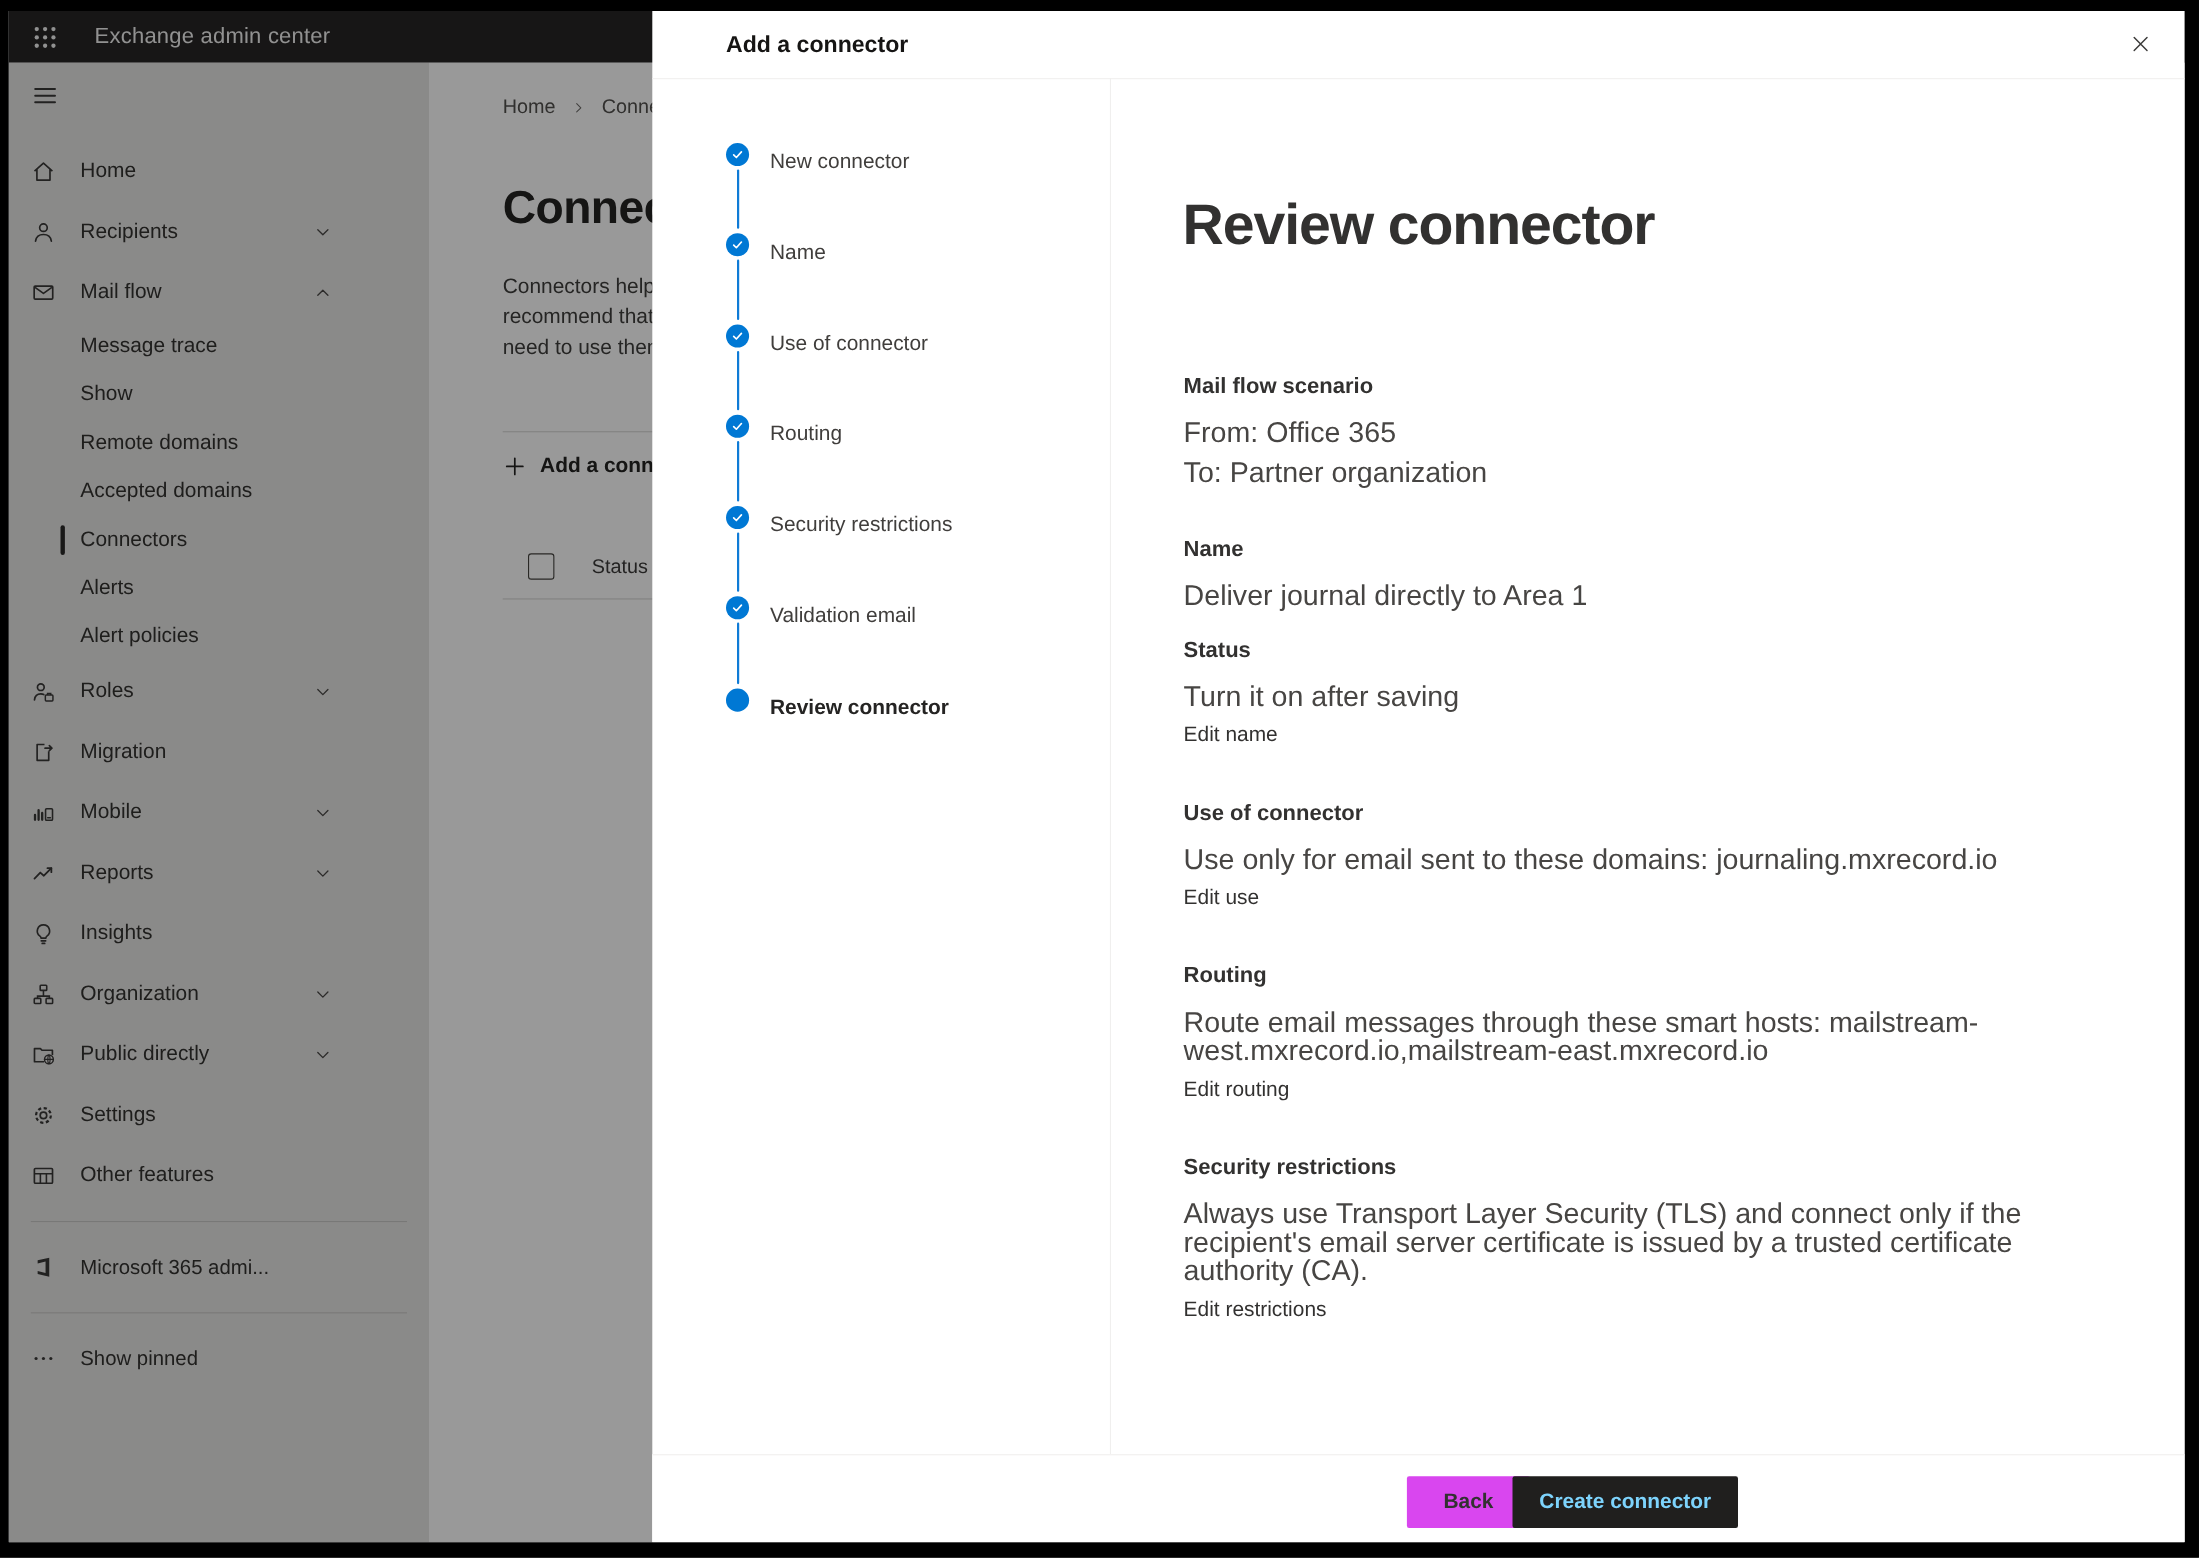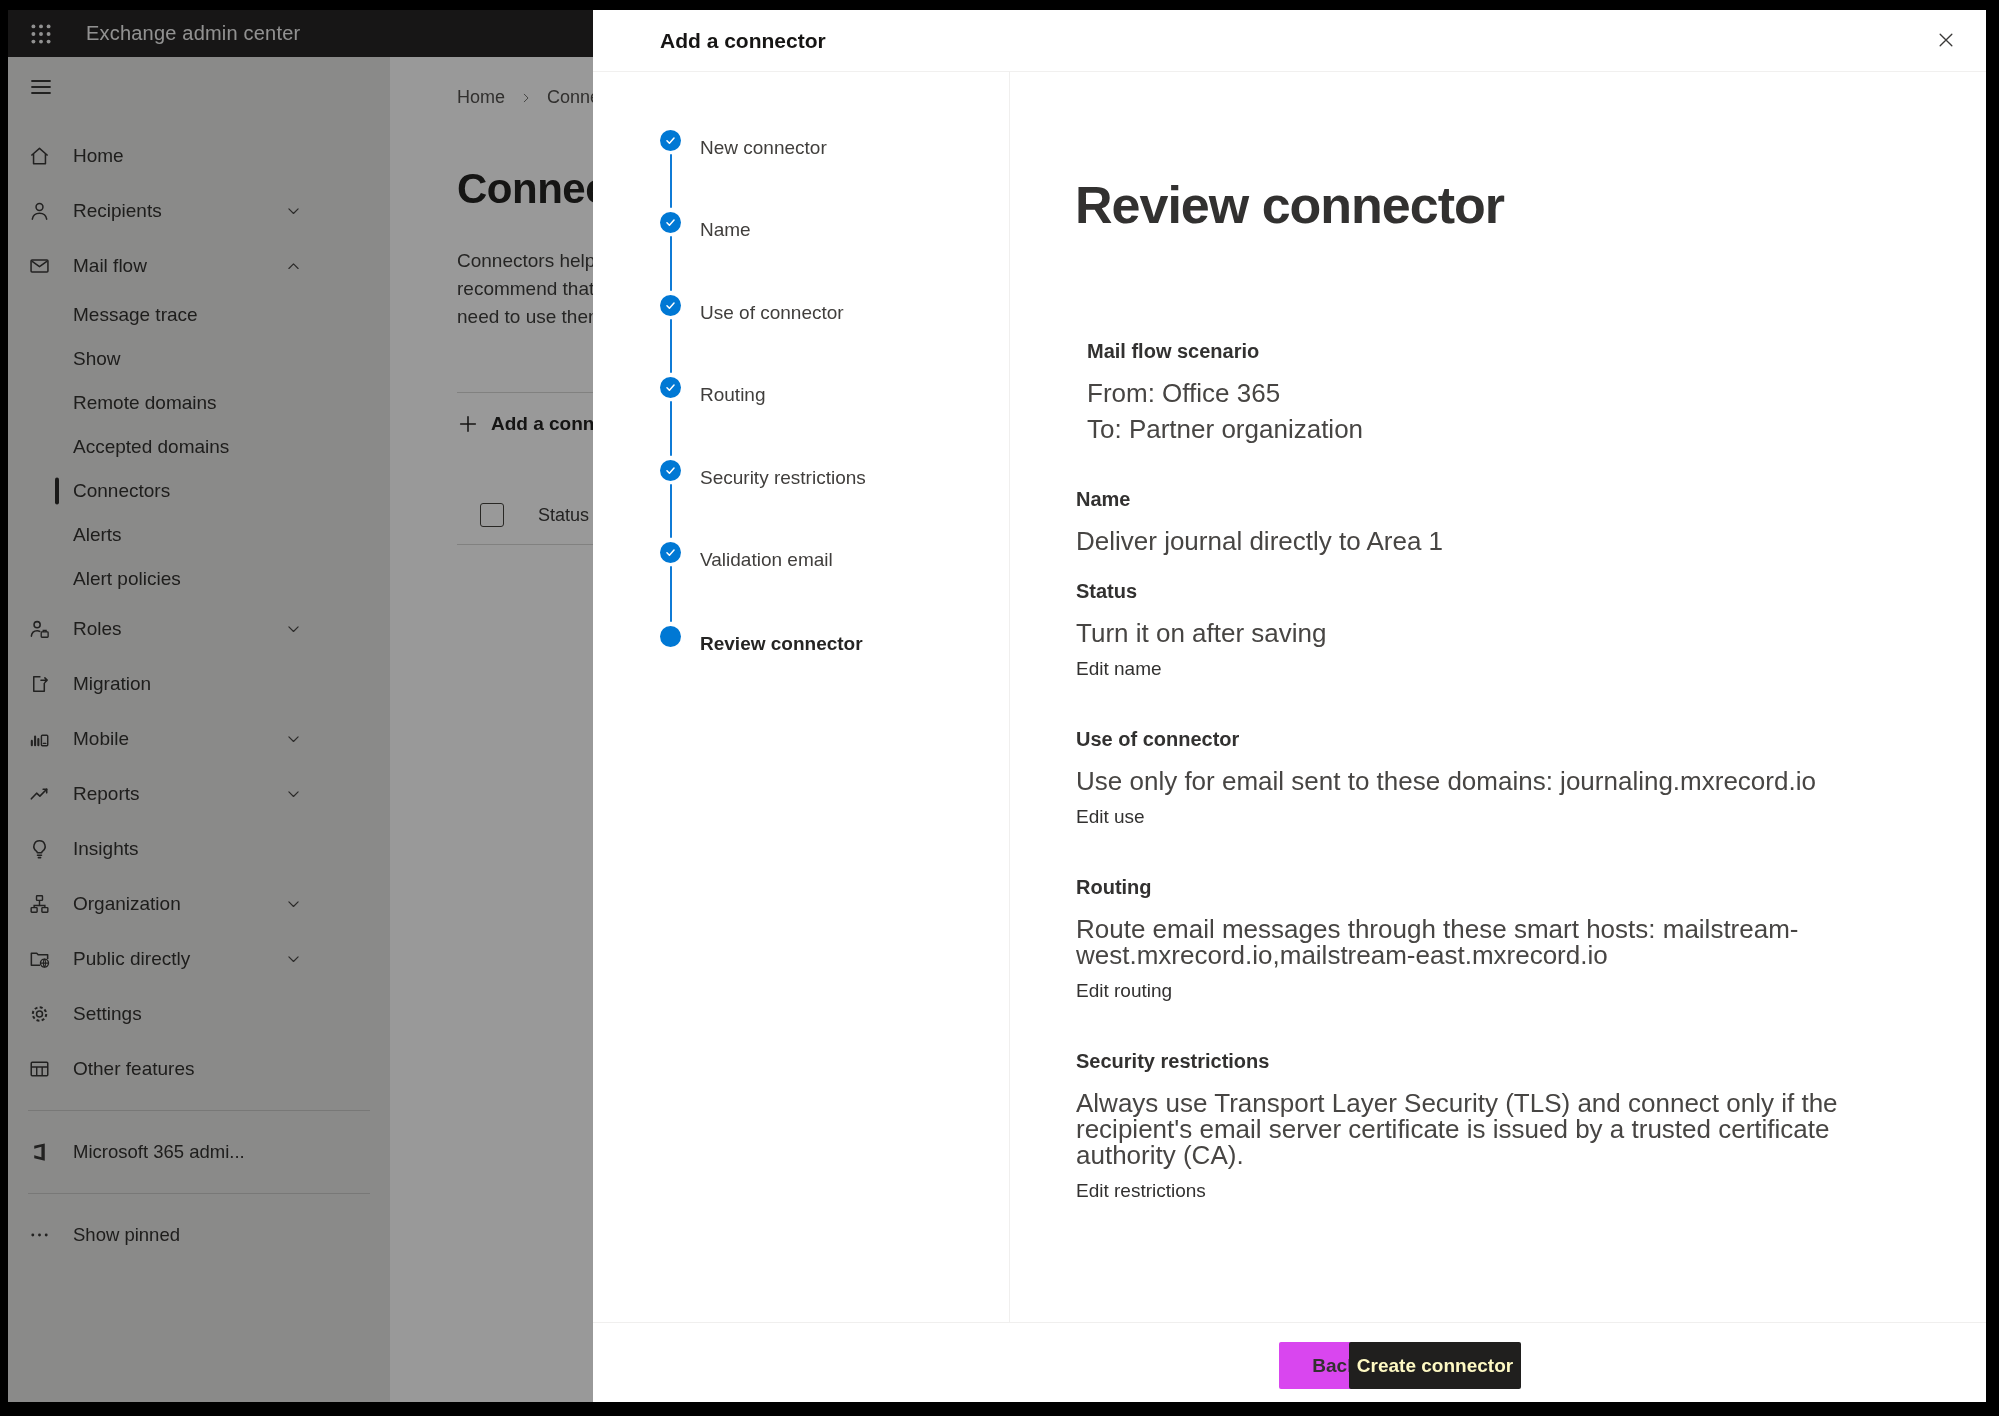--- a/index.html
+++ b/index.html
@@ -53,30 +53,30 @@
   .step-dot{position:absolute;left:67px;width:21px;height:21px;border-radius:50%;background:#0078d4;display:flex;align-items:center;justify-content:center;}
   .step-dot svg{width:13px;height:13px;display:block;}
   .step-label{position:absolute;left:107px;font-size:19px;color:#403e3c;white-space:nowrap;margin-top:16px;}
   .step.current .step-label{font-weight:700;color:#252423;}
   .step-line{position:absolute;left:76.5px;width:2.6px;background:#0f7bd6;border-radius:2px;}
 
   .m-content{position:absolute;left:482px;top:0;width:830px;}
   .review-h1{position:absolute;left:0;top:165px;font-size:52px;font-weight:700;color:#323130;letter-spacing:-1px;white-space:nowrap;}
   .sections{position:absolute;left:1px;top:310px;width:808px;}
   .sec{margin-top:44px;}
-  .sec:first-child{margin-top:18px;margin-left:11px;}
+  .sec:first-child{margin-top:18px;}
   .sec .h{font-size:20px;font-weight:700;color:#323130;line-height:26px;margin:0 0 16px;}
   .sec .h + .h, .sec .p + .h{margin-top:24px;}
   .sec .p{font-size:26px;color:#474543;line-height:26px;margin:0 0 10px;}
   .sec .edit{display:inline-block;font-size:19px;color:#323130;line-height:26px;margin-top:0;cursor:pointer;text-decoration:none;}
 
   .m-footer{position:absolute;left:0;right:0;bottom:0;height:79px;background:#fff;border-top:1px solid #f0efee;}
   .btn{position:absolute;top:19px;height:47px;border:none;border-radius:2px;font-family:inherit;font-size:19px;font-weight:600;cursor:pointer;}
   .btn-back{left:660px;width:112px;background:#d946ef;color:#323130;margin-left:26px;}
-  .btn-create{left:756px;width:172px;background:#201f1e;color:#fef9c3;}
+  .btn-create{left:782px;width:205px;background:#201f1e;color:#7dd3fc;}
 </style>
 </head>
 <body>
 
 <svg width="0" height="0" style="position:absolute">
   <defs>
     <symbol id="sym-waffle" viewBox="0 0 24 24">
       <g fill="currentColor" stroke="none">
         <circle cx="5" cy="5" r="1.8"></circle>
           <circle cx="12" cy="5" r="1.8"></circle>

